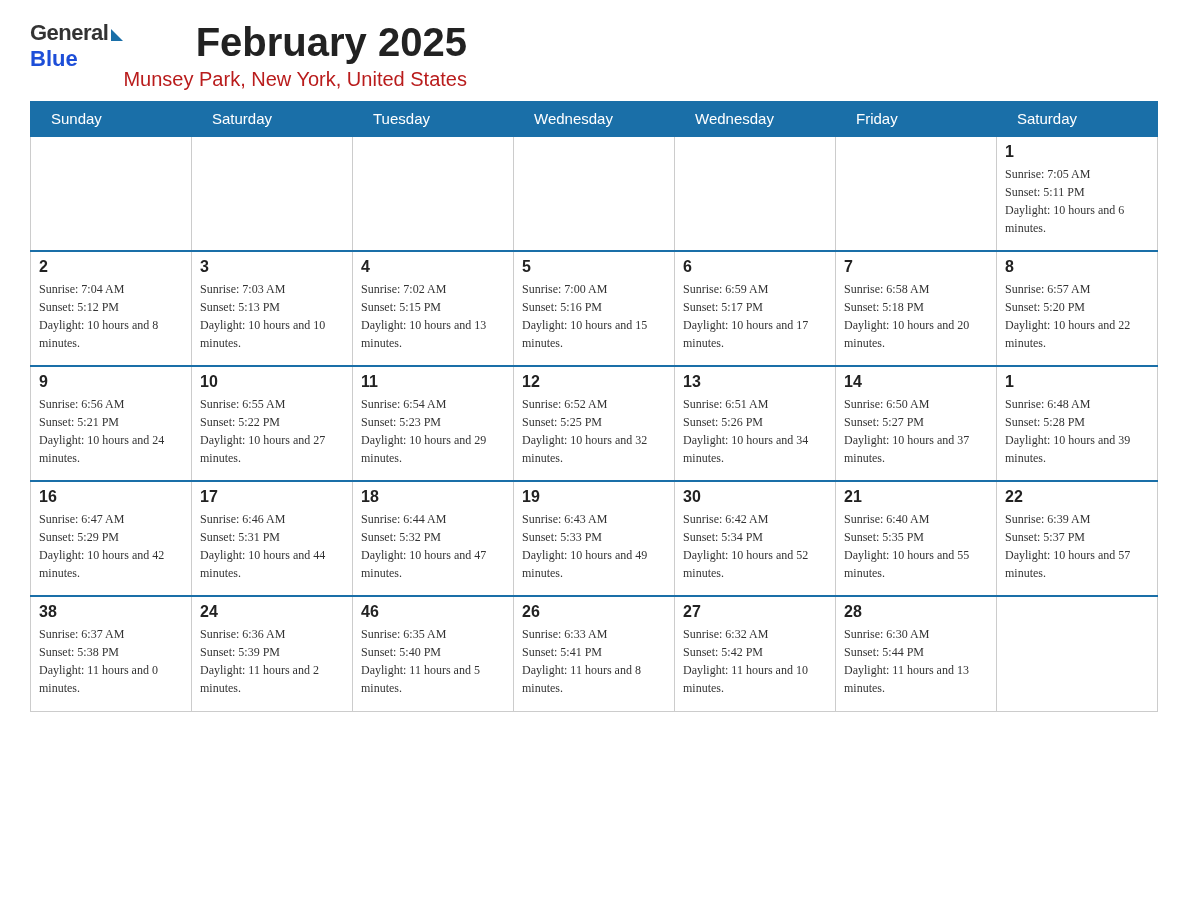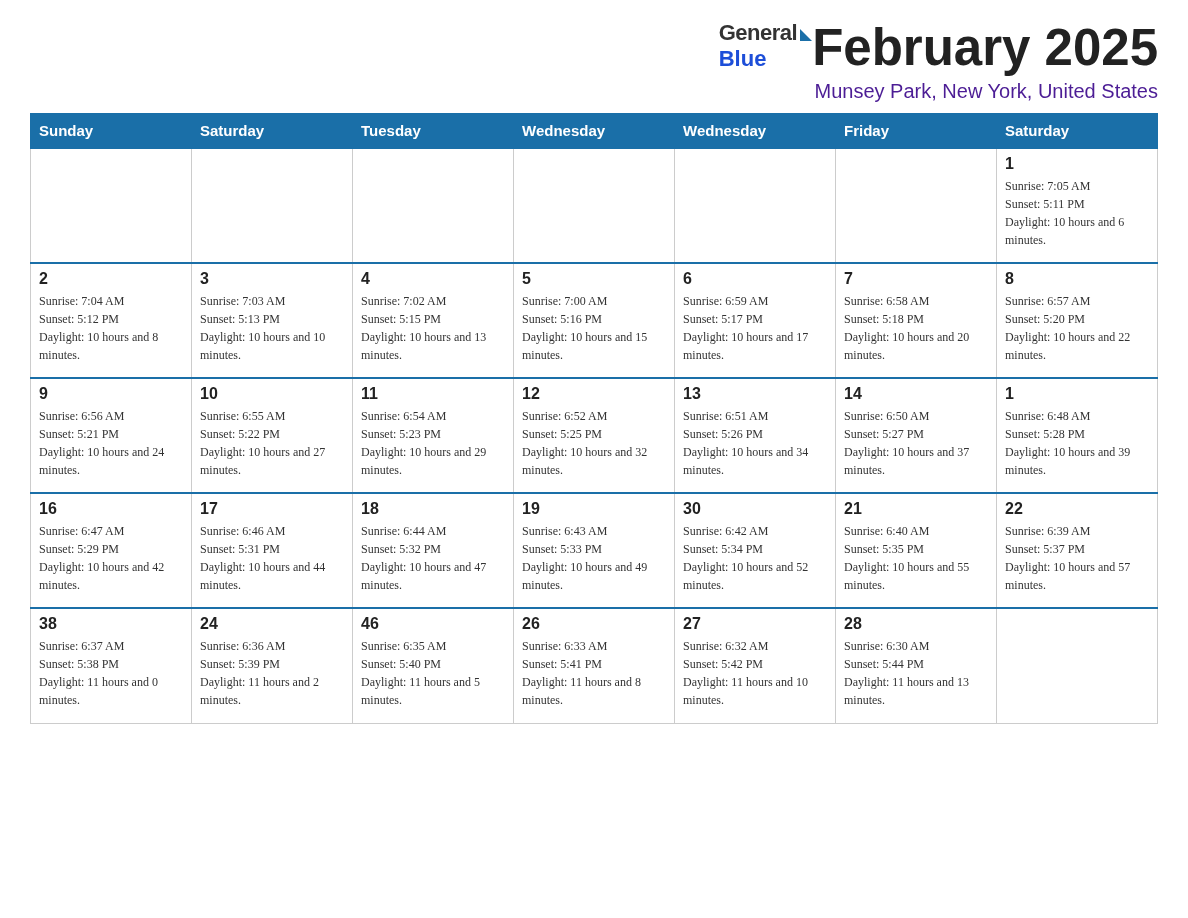--- a/index.html
+++ b/index.html
@@ -5,21 +5,21 @@
     * { box-sizing: border-box; margin: 0; padding: 0; }
     body {
       font-family: Arial, sans-serif;
       background: #fff;
       padding: 20px 30px;
       width: 1188px;
       min-height: 918px;
     }
     .header {
       display: flex;
-      justify-content: flex-end;
+      justify-content: flex-start;
       align-items: flex-start;
       margin-bottom: 10px;
     }
     .logo {
       display: flex;
       flex-direction: column;
       align-items: flex-start;
     }
     .logo-top {
       display: flex;
@@ -43,41 +43,41 @@
     .logo-blue {
       font-size: 22px;
       font-weight: bold;
       color: #1d4ed8;
       margin-left: 0px;
     }
     .title-section {
       text-align: right;
     }
     .month-title {
-      font-size: 51px;
+      font-size: 40px;
       font-weight: bold;
       color: #222;
       line-height: 1.1;
     }
     .location {
       font-size: 20px;
-      color: #4c1d95;
+      color: #b91c1c;
       margin-top: 4px;
     }
     .calendar {
       width: 100%;
       border-collapse: collapse;
       margin-top: 10px;
     }
     .calendar thead th {
       background-color: #1a6fa8;
       color: #fff;
       font-size: 15px;
-      font-weight: bold;
-      padding: 8px 8px;
+      font-weight: normal;
+      padding: 8px 20px;
       text-align: left;
       border: 1px solid #1a6fa8;
     }
     .calendar tbody td {
       border: 1px solid #ccc;
       vertical-align: top;
       padding: 6px 8px;
       width: 14.28%;
       min-height: 100px;
     }

